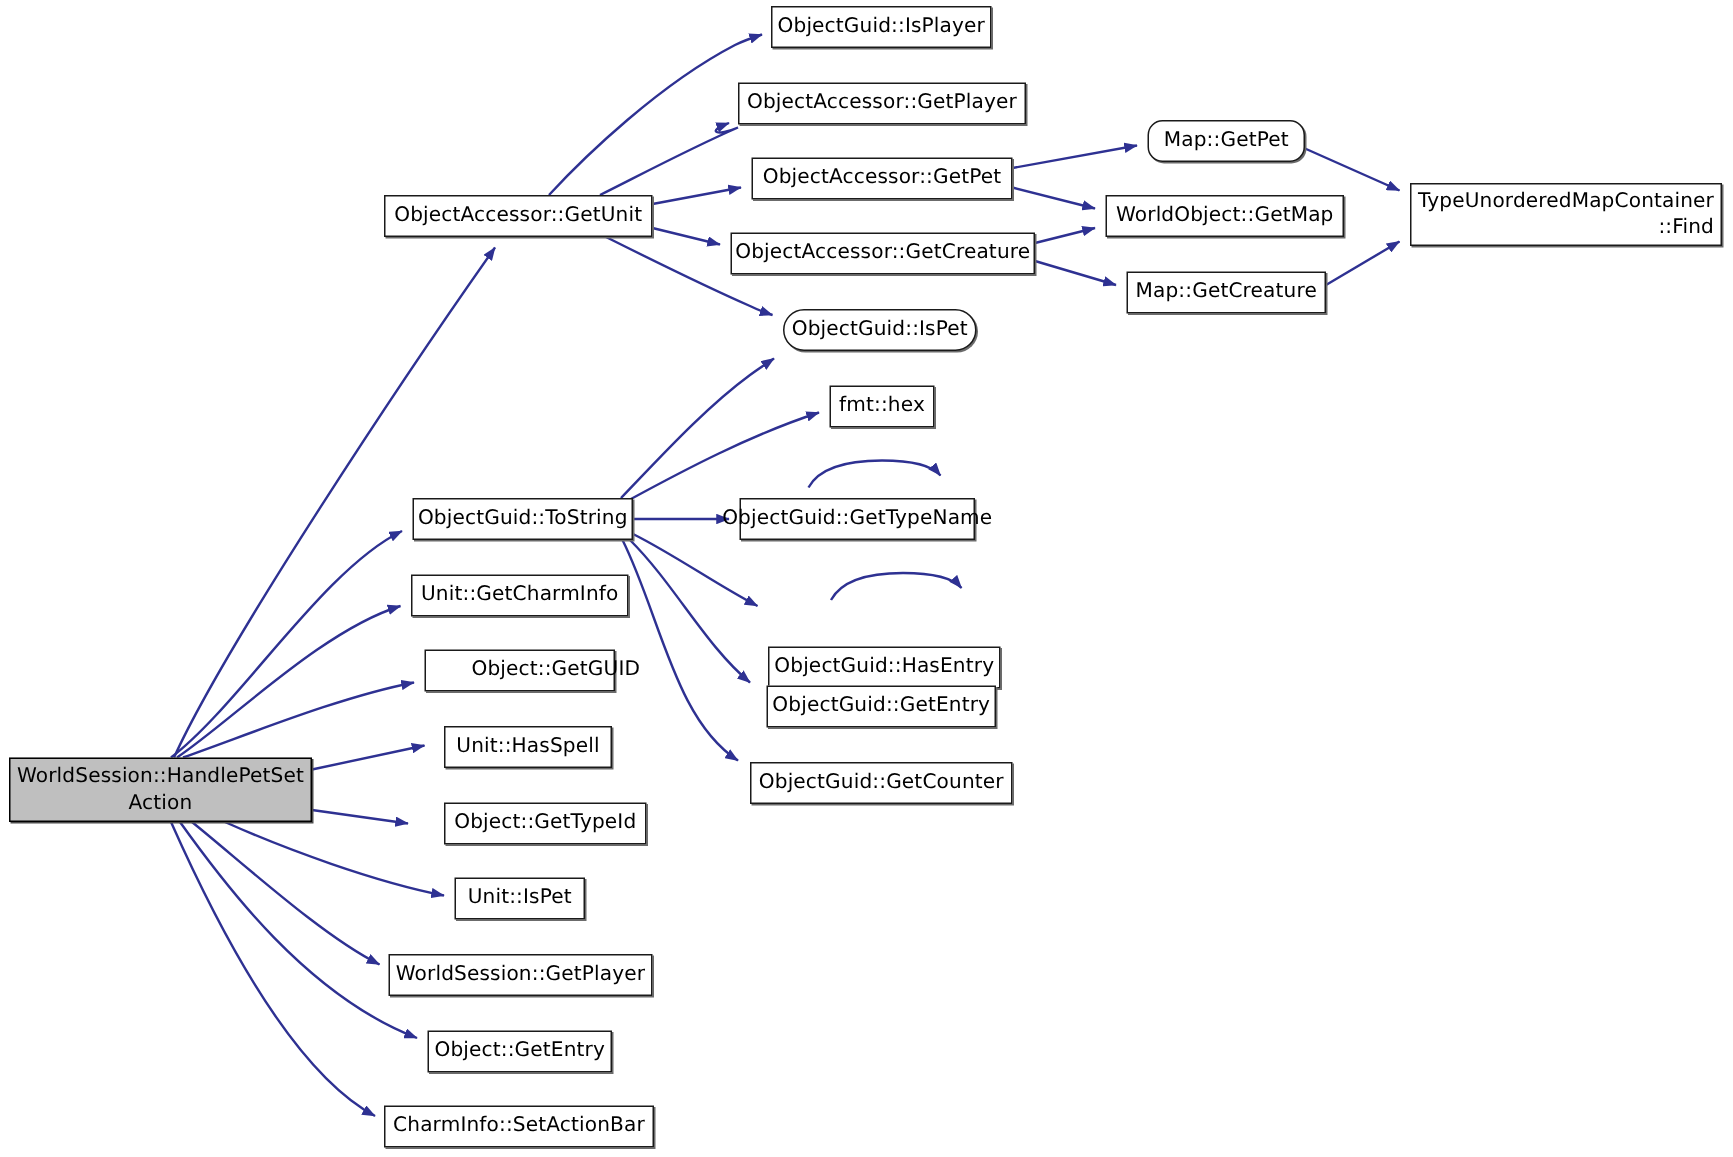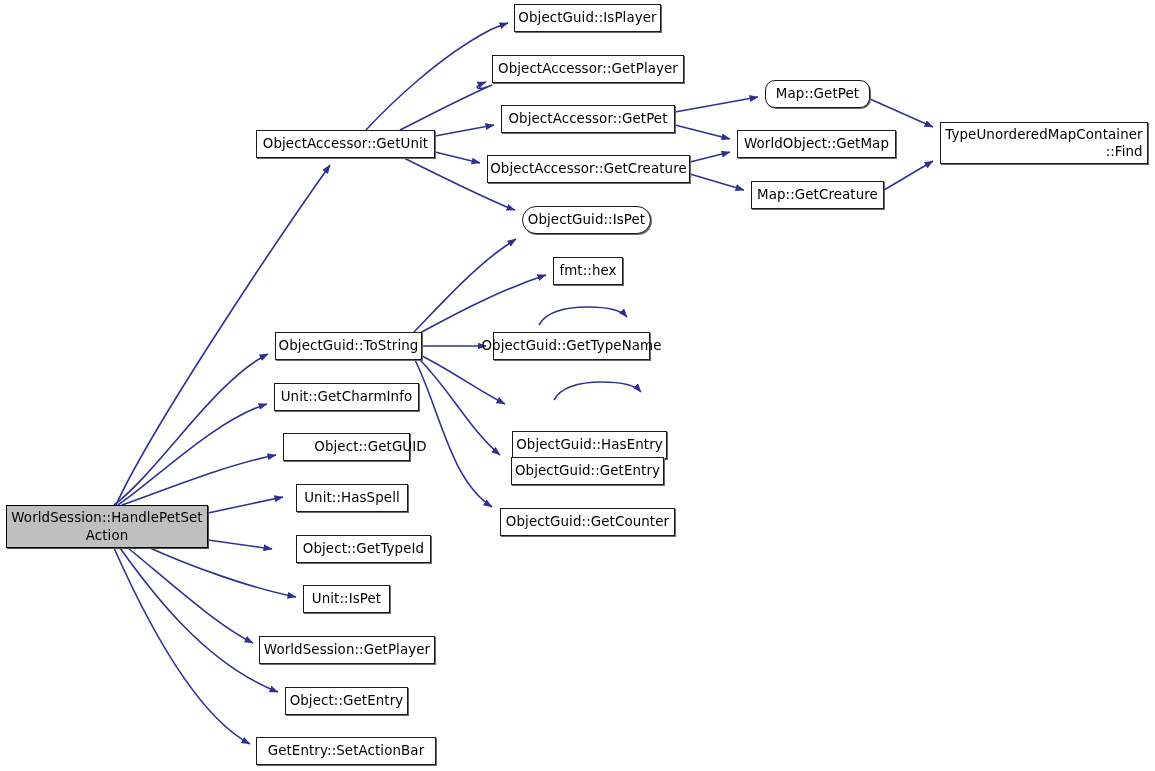--- a/index.html
+++ b/index.html
@@ -106,15 +106,15 @@
       <div class="node" style="left: 512px; top: 407px; width: 155px; height: 28px; margin-top: 24px;">ObjectGuid::HasEntry</div>
       <div class="node" style="left: 511px; top: 457px; width: 153px; height: 28px;">ObjectGuid::GetEntry</div>
       <div class="node" style="left: 500px; top: 508px; width: 175px; height: 28px;">ObjectGuid::GetCounter</div>
       <div class="node" style="left: 274px; top: 383px; width: 145px; height: 28px;">Unit::GetCharmInfo</div>
       <div class="node" style="left: 283px; top: 433px; width: 127px; height: 28px; padding-left: 48px;">Object::GetGUID</div>
       <div class="node" style="left: 296px; top: 484px; width: 112px; height: 28px;">Unit::HasSpell</div>
       <div class="node" style="left: 296px; top: 535px; width: 135px; height: 28px;">Object::GetTypeId</div>
       <div class="node" style="left: 303px; top: 585px; width: 87px; height: 28px;">Unit::IsPet</div>
       <div class="node" style="left: 259px; top: 636px; width: 176px; height: 28px;">WorldSession::GetPlayer</div>
       <div class="node" style="left: 285px; top: 687px; width: 123px; height: 28px;">Object::GetEntry</div>
-      <div class="node" style="left: 256px; top: 737px; width: 180px; height: 28px;">GetEntry::SetActionBar</div>
+      <div class="node" style="left: 256px; top: 737px; width: 180px; height: 28px;">CharmInfo::SetActionBar</div>
     </div>
 </div>
 
 </body></html>

